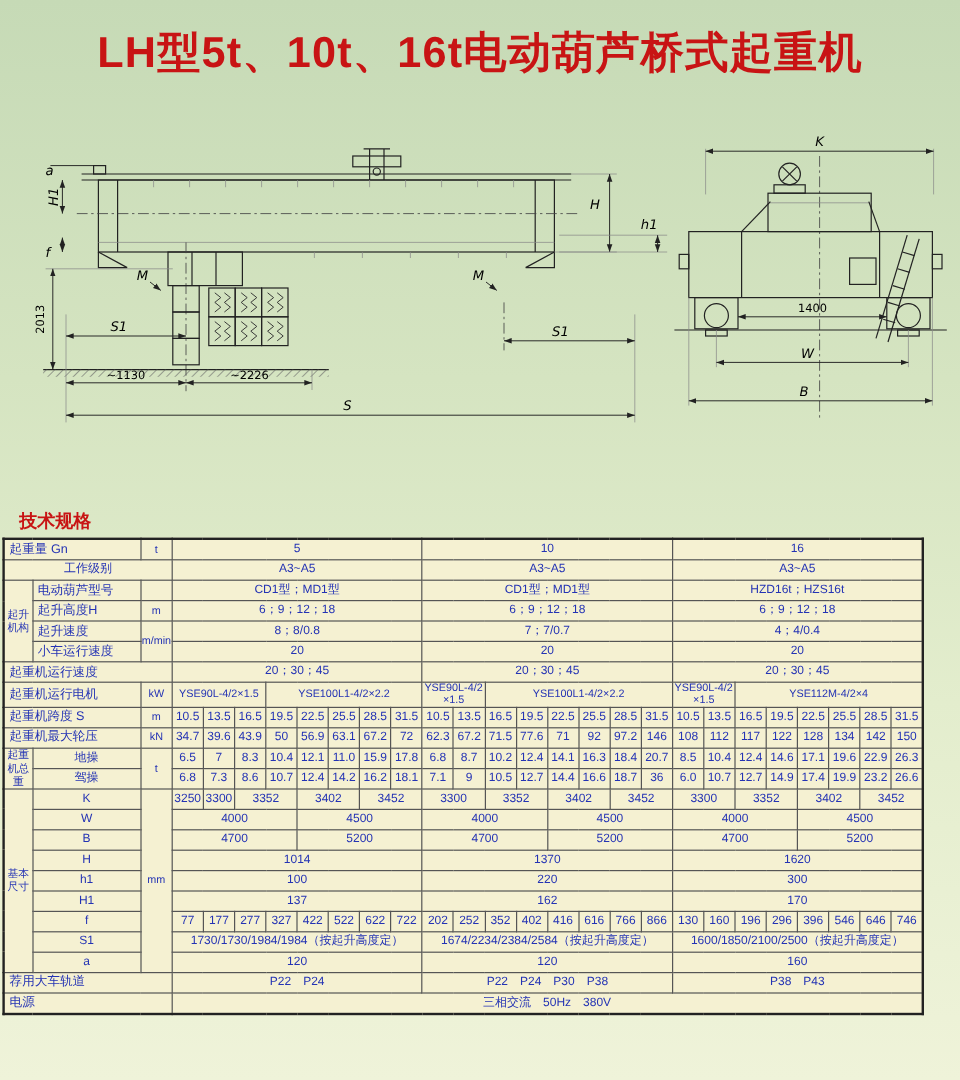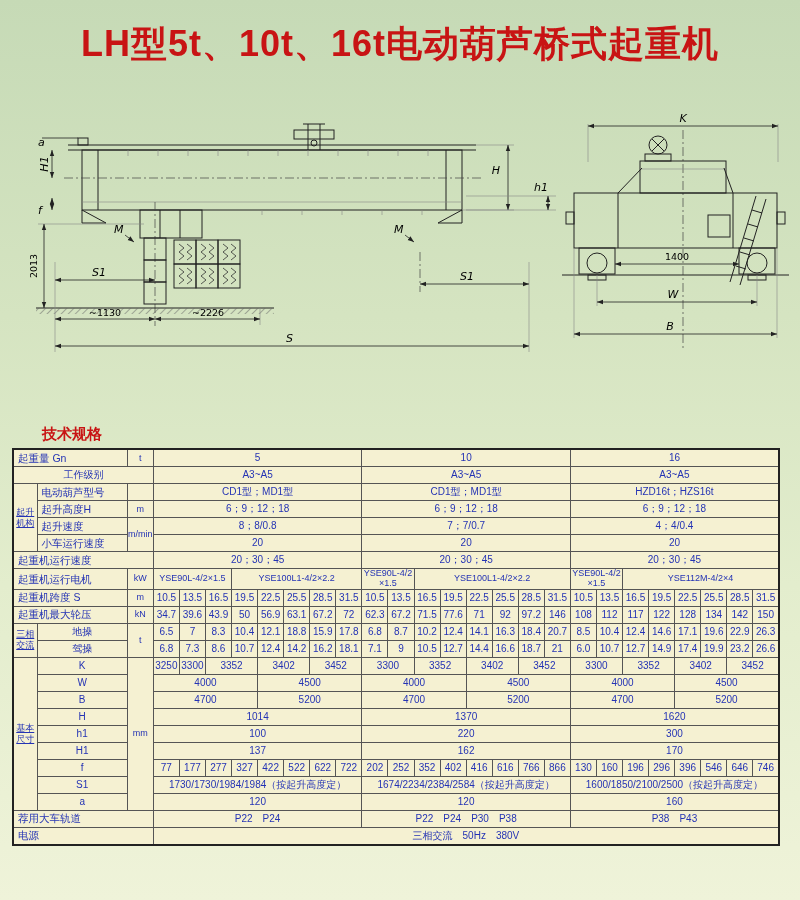--- a/index.html
+++ b/index.html
@@ -3,35 +3,35 @@
 <meta charset="utf-8">
 <style>
   html,body{margin:0;padding:0;}
   body{
     width:800px;height:900px;position:relative;overflow:hidden;
     background:linear-gradient(180deg,#c6dab6 0%,#d5e4c1 35%,#e3edcd 65%,#eff3d9 100%);
     font-family:"Liberation Sans","DejaVu Sans",sans-serif;
   }
   .page-title{position:absolute;top:20px;left:0;width:100%;text-align:center;
     font-size:36px;font-weight:bold;color:#c81414;letter-spacing:1px;}
-  .section-heading{position:absolute;top:425px;left:16px;font-size:15px;font-weight:bold;color:#c81414;margin-left:26px;}
+  .section-heading{position:absolute;top:425px;left:16px;font-size:15px;font-weight:bold;color:#c81414;}
   .svgwrap-left{position:absolute;top:112px;left:22px;}
   .svgwrap-right{position:absolute;top:112px;left:558px;}
   svg .ln{stroke:#222;fill:none;stroke-width:1;}
   svg .lt{stroke:#888;fill:none;stroke-width:0.6;}
   svg .cl{stroke:#444;fill:none;stroke-width:0.7;stroke-dasharray:9 3 2 3;}
   svg .dim{stroke:#222;fill:none;stroke-width:0.8;}
   svg text{font-size:11px;fill:#000;font-style:italic;font-family:"DejaVu Sans",sans-serif;}
   svg text.num{font-style:normal;font-size:9.5px;}
-  table.spec{position:absolute;top:448px;left:12px;width:768px;border-collapse:collapse;
+  table.spec{position:absolute;top:448px;left:2px;width:768px;border-collapse:collapse;
     table-layout:fixed;background:#f5f1d2;border:2px solid #222;}
   .spec td{border:1px solid #555;text-align:center;vertical-align:middle;font-size:10px;
     color:#2433b4;height:16px;padding:0 1px;line-height:1.2;overflow:hidden;}
   .spec td.lbl{text-align:left;padding-left:4px;font-size:10.5px;}
-  .spec td.grp{font-size:9px;line-height:1.2;padding:0 2px;word-break:break-all;text-decoration:underline;}
+  .spec td.grp{font-size:9px;line-height:1.2;padding:0 2px;word-break:break-all;}
   .spec td.unit{font-size:9px;padding:0;}
   .spec td.sm{font-size:9px;line-height:1.1;word-break:break-all;}
 </style>
 </head>
 <body>
 
 <div class="page-title">LH型5t、10t、16t电动葫芦桥式起重机</div>
 
 <div class="svgwrap-left">
 <svg width="540" height="285" viewBox="0 0 540 285">
@@ -351,29 +351,29 @@
         <td>108</td>
         <td>112</td>
         <td>117</td>
         <td>122</td>
         <td>128</td>
         <td>134</td>
         <td>142</td>
         <td>150</td>
       </tr>
       <tr>
-        <td rowspan="2" class="grp">三相交流</td>
+        <td rowspan="2" class="grp">起重机总重</td>
         <td>地操</td>
         <td rowspan="2" class="unit">t</td>
         <td>6.5</td>
         <td>7</td>
         <td>8.3</td>
         <td>10.4</td>
         <td>12.1</td>
-        <td>18.8</td>
+        <td>11.0</td>
         <td>15.9</td>
         <td>17.8</td>
         <td>6.8</td>
         <td>8.7</td>
         <td>10.2</td>
         <td>12.4</td>
         <td>14.1</td>
         <td>16.3</td>
         <td>18.4</td>
         <td>20.7</td>
@@ -396,21 +396,21 @@
         <td>14.2</td>
         <td>16.2</td>
         <td>18.1</td>
         <td>7.1</td>
         <td>9</td>
         <td>10.5</td>
         <td>12.7</td>
         <td>14.4</td>
         <td>16.6</td>
         <td>18.7</td>
-        <td>21</td>
+        <td>36</td>
         <td>6.0</td>
         <td>10.7</td>
         <td>12.7</td>
         <td>14.9</td>
         <td>17.4</td>
         <td>19.9</td>
         <td>23.2</td>
         <td>26.6</td>
       </tr>
       <tr>

